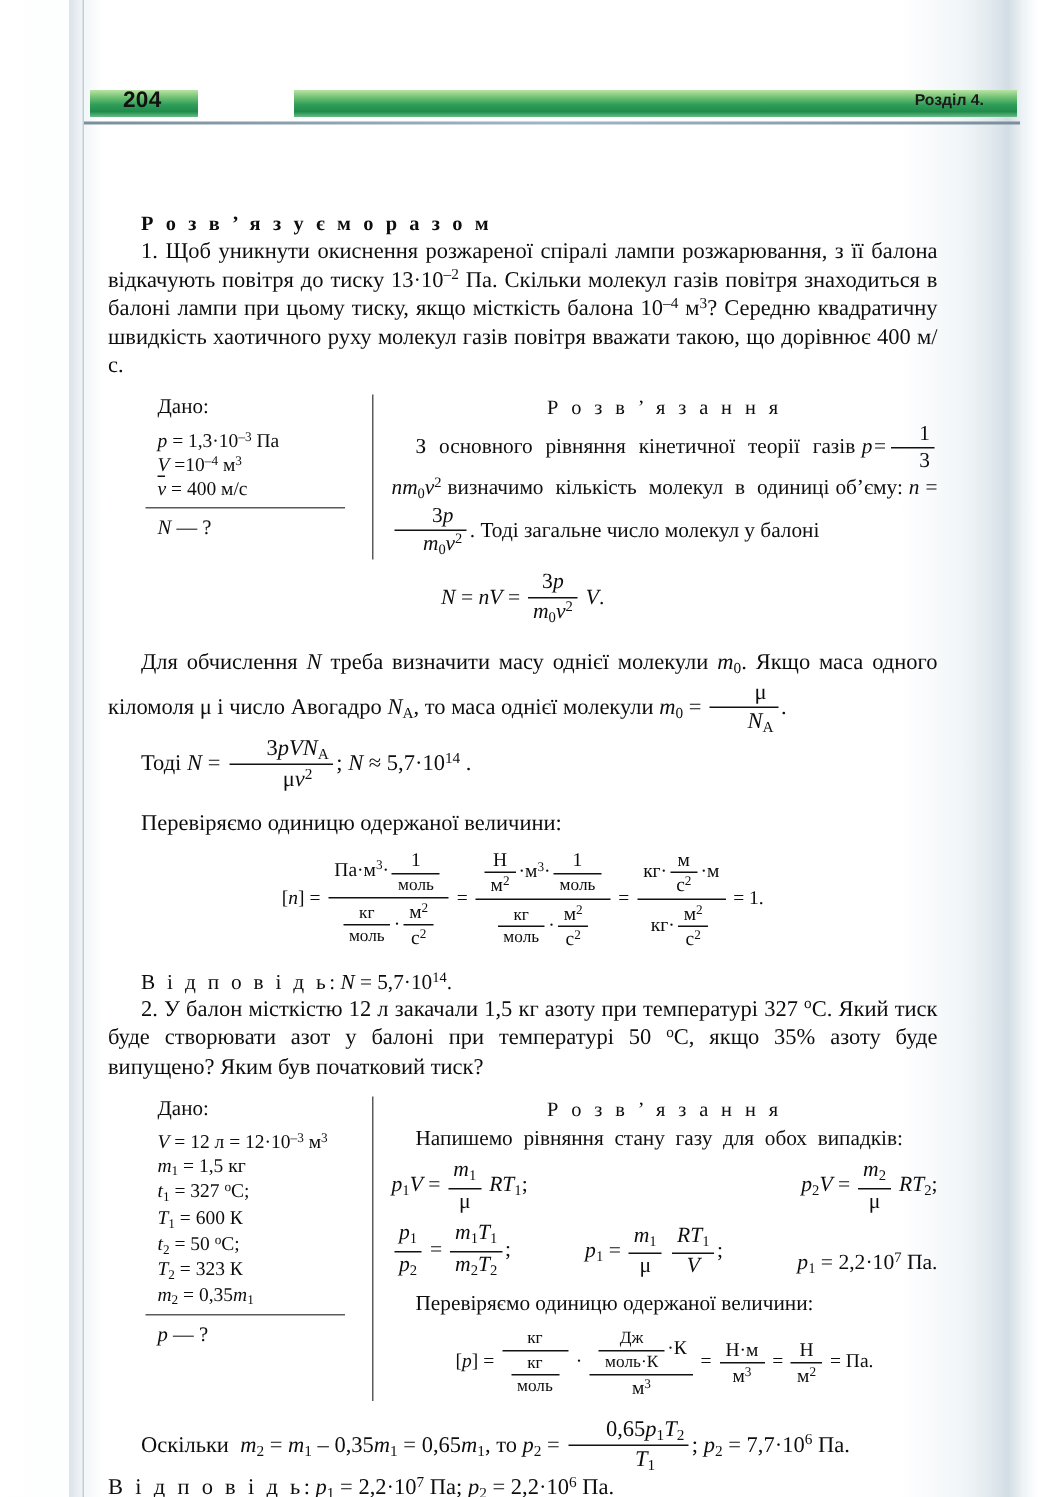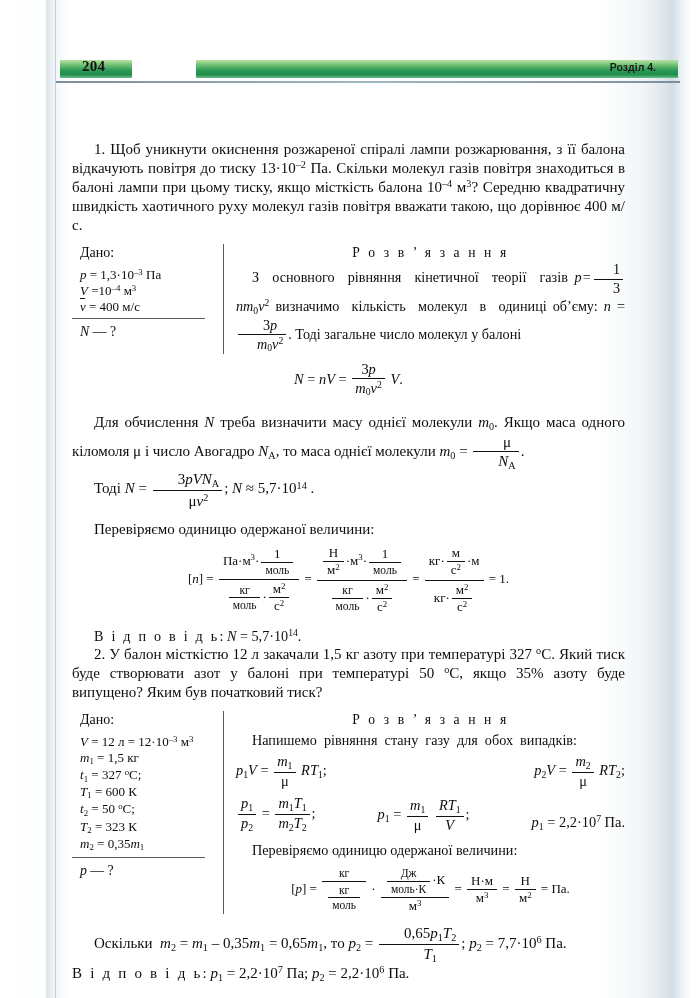--- a/index.html
+++ b/index.html
@@ -65,21 +65,21 @@
         #2f9d58 55%,
         #1f8c4c 80%,
         #69bd86 100%);
   }
   .header-bar.leftseg { right: auto; width: 72px; }
   .header-bar.rightseg { left: 196px; right: 22px; }
   .header-page-num {
     position: absolute;
     left: 82px;
     top: 0px;
-    font-family: Liberation Serif, serif;
+    font-family: Liberation Sans, sans-serif;
     font-size: 15px;
     font-weight: bold;
     color: #111111;
     letter-spacing: 0.2px;
   }
   .header-chapter {
     position: absolute;
     right: 44px;
     top: 3px;
     font-family: "Liberation Sans", sans-serif;
@@ -156,20 +156,21 @@
     font-size: 15px;
   }
   p.para.noindent { text-indent: 0; }
   .gap-m { height: 11px; }
   .gap-l { height: 15px; }
 
   
   .given-block {
     display: flex;
     margin-top: 9px;
+    margin-left: 25px;
   }
   .given-col {
     width: 152px;
     flex: 0 0 152px;
     padding-right: 10px;
     border-right: 1.4px solid #5a5a5a;
     box-sizing: border-box;
   }
   .given-title {
     font-size: 14px;
@@ -274,20 +275,21 @@
     <div class="header-bar leftseg"></div>
     <div class="header-bar rightseg"></div>
     <div class="header-page-num">204</div>
     <div class="header-chapter">Розділ 4.</div>
     <div class="header-rule"></div>
   </div>
 
 
   <div class="content">
 
+    <div class="sub-head">Р о з в ’ я з у є м о   р а з о м</div>
 
     <p class="para">1. Щоб уникнути окиснення розжареної спіралі лампи розжарювання, з
       її балона відкачують повітря до тиску 13·10<sup>–2</sup> Па. Скільки молекул газів
       повітря знаходиться в балоні лампи при цьому тиску, якщо місткість балона
       10<sup>–4</sup> м<sup>3</sup>? Середню квадратичну швидкість хаотичного руху молекул газів
       повітря вважати такою, що дорівнює 400 м/с.</p>
 
     <div class="given-block">
 
       <div class="given-col">

